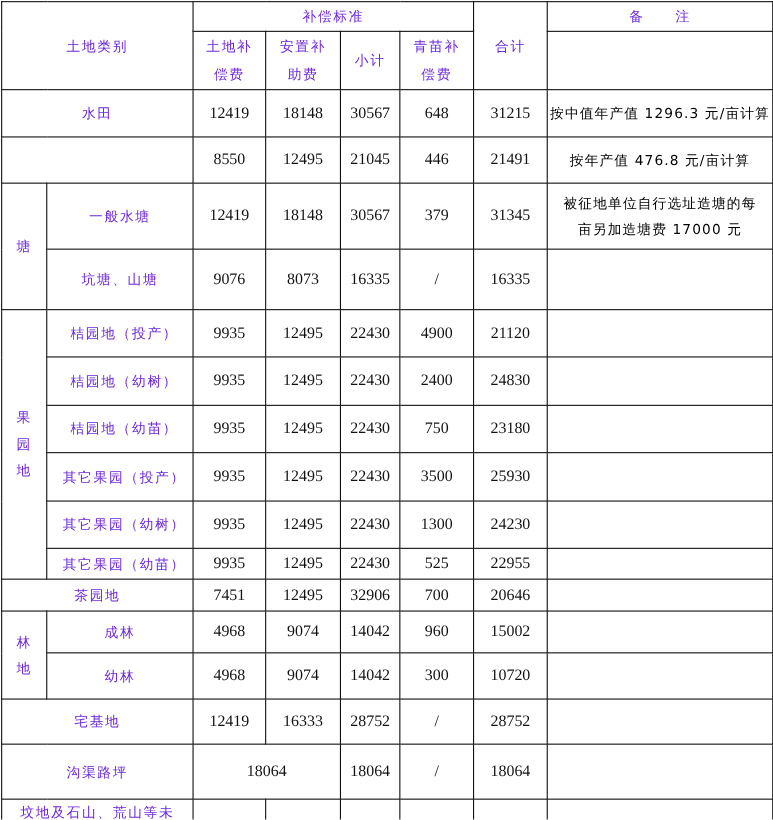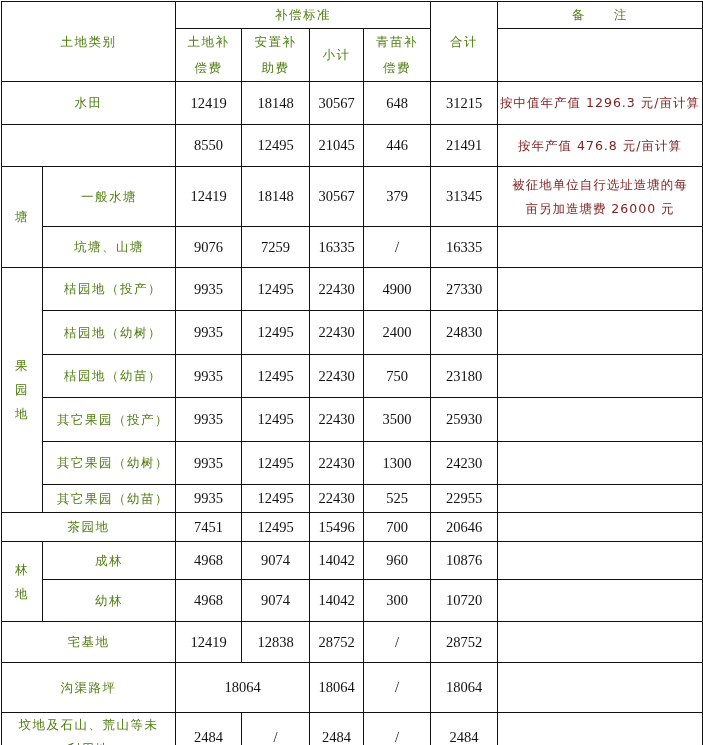--- a/index.html
+++ b/index.html
@@ -9,23 +9,23 @@
     border-collapse: collapse; table-layout: fixed;
     width: 701px;
     font-family: "DejaVu Serif", "Liberation Serif", serif;
     color: #1a1a1a;
   }
   table.comp td {
     border: 1.5px solid #111;
     text-align: center; vertical-align: middle;
     padding: 0; overflow: hidden;
   }
-  .lbl { font-family: Liberation Serif, serif; font-size: 12.5px; letter-spacing: 1.5px; color: #4d7c0f; line-height: 26px; }
+  .lbl { font-family: Liberation Serif, serif; font-size: 12.5px; letter-spacing: 1.5px; color: #6d28d9; line-height: 26px; }
   .num { font-family: "Liberation Serif", "DejaVu Serif", serif; font-size: 14.5px; color: #111; }
-  .note { font-family: "DejaVu Sans", "Liberation Sans", sans-serif; font-size: 12.5px; letter-spacing: 1px; color: #7f1d1d; line-height: 24px; }
+  .note { font-family: "DejaVu Sans", "Liberation Sans", sans-serif; font-size: 12.5px; letter-spacing: 1px; color: #000000; line-height: 24px; }
   .vert { line-height: 24px; }
   .left { text-align: center; padding-left: 8px !important; }
   .hdr2 { line-height: 26px; }
 </style>
 </head>
 <body>
 
 <table class="comp">
   <colgroup>
     <col style="width:41px">
@@ -86,46 +86,46 @@
   <tr style="height:60px">
     <td rowspan="2" class="lbl">塘</td>
     <td class="lbl">一般水塘</td>
     <td class="num">12419</td>
     <td class="num">18148</td>
     <td class="num">30567</td>
     <td class="num">379</td>
     <td class="num">31345</td>
     <td class="note">
       <div>被征地单位自行选址造塘的每</div>
-      <div>亩另加造塘费 26000 元</div>
-    </td>
-  </tr>
-
-  <tr style="height:41px">
+      <div>亩另加造塘费 17000 元</div>
+    </td>
+  </tr>
+
+  <tr style="height:55px">
     <td class="lbl">坑塘、山塘</td>
     <td class="num">9076</td>
-    <td class="num">7259</td>
+    <td class="num">8073</td>
     <td class="num">16335</td>
     <td class="num">/</td>
     <td class="num">16335</td>
     <td class="note"></td>
   </tr>
 
   <tr style="height:43px">
     <td rowspan="6" class="lbl vert">
       <div>果</div>
       <div>园</div>
       <div>地</div>
     </td>
     <td class="lbl left">桔园地（投产）</td>
     <td class="num">9935</td>
     <td class="num">12495</td>
     <td class="num">22430</td>
     <td class="num">4900</td>
-    <td class="num">27330</td>
+    <td class="num">21120</td>
     <td class="note"></td>
   </tr>
 
   <tr style="height:44px">
     <td class="lbl left">桔园地（幼树）</td>
     <td class="num">9935</td>
     <td class="num">12495</td>
     <td class="num">22430</td>
     <td class="num">2400</td>
     <td class="num">24830</td>
@@ -169,54 +169,54 @@
     <td class="num">22430</td>
     <td class="num">525</td>
     <td class="num">22955</td>
     <td class="note"></td>
   </tr>
 
   <tr style="height:29px">
     <td colspan="2" class="lbl">茶园地</td>
     <td class="num">7451</td>
     <td class="num">12495</td>
-    <td class="num">15496</td>
+    <td class="num">32906</td>
     <td class="num">700</td>
     <td class="num">20646</td>
     <td class="note"></td>
   </tr>
 
   <tr style="height:38px">
     <td rowspan="2" class="lbl vert">
       <div>林</div>
       <div>地</div>
     </td>
     <td class="lbl">成林</td>
     <td class="num">4968</td>
     <td class="num">9074</td>
     <td class="num">14042</td>
     <td class="num">960</td>
-    <td class="num">10876</td>
+    <td class="num">15002</td>
     <td class="note"></td>
   </tr>
 
   <tr style="height:42px">
     <td class="lbl">幼林</td>
     <td class="num">4968</td>
     <td class="num">9074</td>
     <td class="num">14042</td>
     <td class="num">300</td>
     <td class="num">10720</td>
     <td class="note"></td>
   </tr>
 
   <tr style="height:41px">
     <td colspan="2" class="lbl">宅基地</td>
     <td class="num">12419</td>
-    <td class="num">12838</td>
+    <td class="num">16333</td>
     <td class="num">28752</td>
     <td class="num">/</td>
     <td class="num">28752</td>
     <td class="note"></td>
   </tr>
 
   <tr style="height:50px">
     <td colspan="2" class="lbl">沟渠路坪</td>
     <td colspan="2" class="num">18064</td>
     <td class="num">18064</td>

